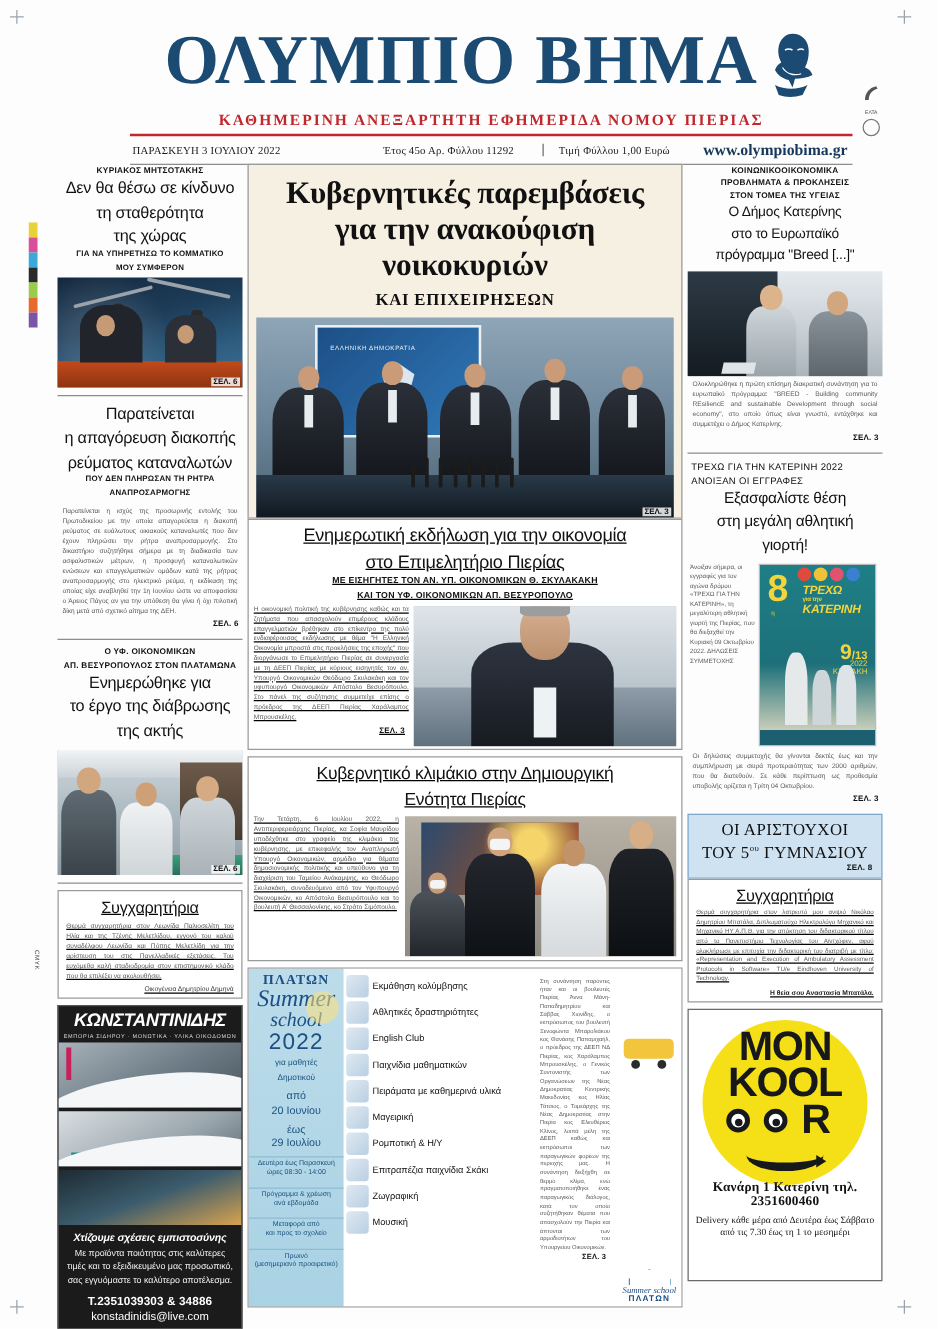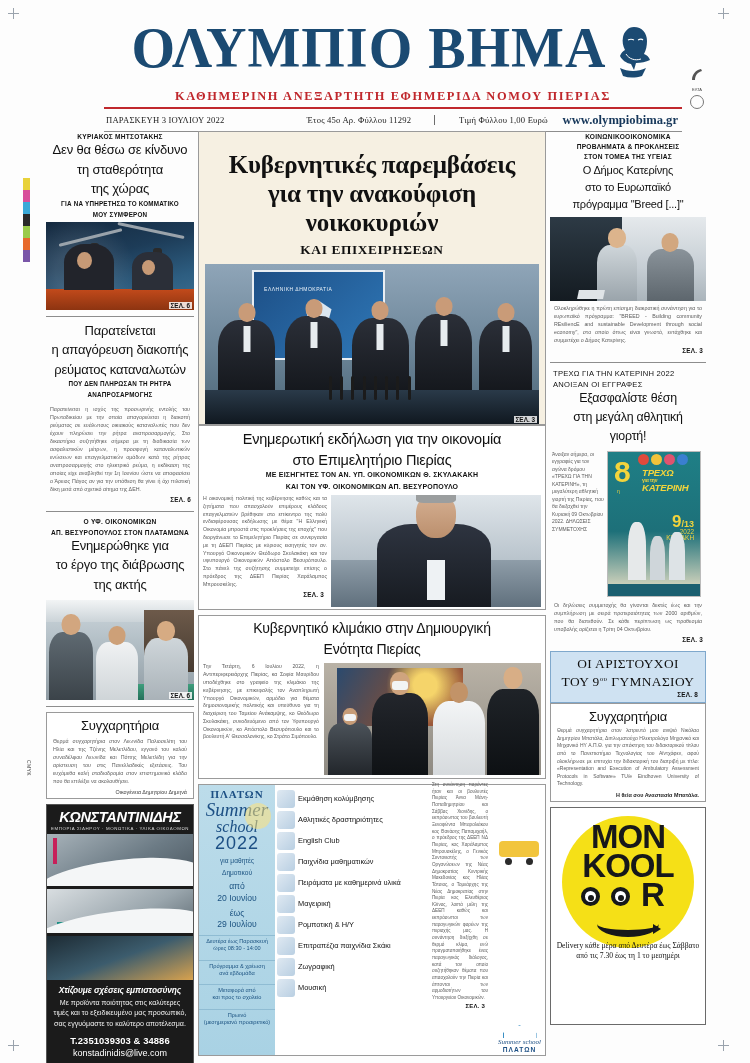--- a/index.html
+++ b/index.html
@@ -55,21 +55,21 @@
     color: #c0282d; letter-spacing: 1.6px;
   }
   .rule-red { margin-top: 3px; height: 2px; background: #c0282d; }
   .infobar {
     display: flex; align-items: center; height: 22px;
     font-family: "Liberation Serif", serif;
     font-size: 8.6px; color: #1a1a1a; letter-spacing: .2px;
   }
   .infobar .date { width: 180px; padding-left: 2px; }
   .infobar .issue { width: 150px; text-align: center; }
-  .infobar .price { flex: 1; border-left: 1px solid #6d6d6d; padding-left: 24px; }
+  .infobar .price { flex: 1; border-left: 1px solid #6d6d6d; padding-left: 12px; }
   .infobar .site {
     font-weight: bold; font-size: 12.6px; color: #16375a;
     letter-spacing: 0; padding-right: 4px;
   }
   .rule-thin { height: 1px; background: #8d8d8d; }
   .elta-badge {
     position: absolute; left: 686px; top: 66px;
     width: 22px; height: 52px; font-size: 4px; color: #333;
     text-align: center;
   }
@@ -77,21 +77,21 @@
     width: 14px; height: 14px; border: 1px solid #777;
     border-radius: 50%; margin: 3px auto 0;
   }
 
   
   .col { position: absolute; }
   .col-left   { left: 46px;  top: 131px; width: 148px; }
   .col-mid    { left: 198px; top: 131px; width: 348px; }
   .col-right  { left: 550px; top: 131px; width: 156px; }
 
-  .box { border: 1px solid #9a9a9a; background: #fff; margin-bottom: 5px; }
+  .box { border: 1px solid #9a9a9a; background: #fff; margin-bottom: 5px; text-decoration: underline; }
   .bare { margin-bottom: 6px; }
 
   .kicker {
     text-align: center; font-weight: bold;
     font-size: 6.6px; color: #111;
     letter-spacing: .25px; line-height: 1.25;
     padding: 2px 3px 0;
   }
   .kicker-up { text-transform: uppercase; }
   .hl {
@@ -330,21 +330,21 @@
   }
   .ad-kon .tel {
     text-align: center; font-weight: bold; font-size: 9.4px;
     margin-top: 6px; letter-spacing: .1px;
   }
   .ad-kon .mail {
     text-align: center; font-size: 9px; margin-top: 2px; letter-spacing: 0;
   }
 
   
-  .lead-box { border: 1px solid #9a9a9a; background: #f6f0e2; padding: 18px 6px 0; }
+  .lead-box { border: 1px solid #9a9a9a; background: #f6f0e2; padding: 8px 6px 0; }
   .lead-h1 {
     text-align: center; font-family: "Liberation Serif", serif;
     font-weight: bold; font-size: 25px; line-height: 1.16;
     color: #111; letter-spacing: -.2px;
   }
   .lead-sub {
     text-align: center; font-family: "Liberation Serif", serif;
     font-weight: bold; font-size: 13.4px; letter-spacing: .6px;
     color: #111; margin-top: 5px;
   }
@@ -886,21 +886,21 @@
           <div class="foot"></div>
         </div>
       </div>
       <div class="body-txt" style="padding-top:4px">Οι δηλώσεις συμμετοχής θα γίνονται δεκτές έως και την συμπλήρωση με σειρά προτεραιότητας των 2000 αριθμών, που θα διατεθούν.  Σε κάθε περίπτωση ως προθεσμία υποβολής ορίζεται η Τρίτη 04 Οκτωβρίου.</div>
       <div class="sel">ΣΕΛ. 3</div>
     </div>
 
     <div class="aristo">
       <div class="l1">ΟΙ ΑΡΙΣΤΟΥΧΟΙ</div>
       <div class="l2">
-        <span>ΤΟΥ 9</span><sup>ου</sup><span> ΓΥΜΝΑΣΙΟΥ</span>
+        <span>ΤΟΥ 5</span><sup>ου</sup><span> ΓΥΜΝΑΣΙΟΥ</span>
       </div>
       <div class="sel">ΣΕΛ. 8</div>
     </div>
 
     <div class="box" style="padding:4px 3px 3px">
       <div class="hl" style="font-size:13px;padding-bottom:3px">Συγχαρητήρια</div>
       <div class="body-txt" style="padding:0 3px;font-size:5px">Θερμά συγχαρητήρια στον λατρευτό μου ανιψιό Νικόλαο Δημητρίου Μπατάλα, Διπλωματούχο Ηλεκτρολόγο Μηχανικό και Μηχανικό ΗΥ Α.Π.Θ. για την απόκτηση του διδακτορικού τίτλου από το Πανεπιστήμιο Τεχνολογίας του Αϊντχόφεν, αφού ολοκλήρωσε με επιτυχία την διδακτορική του διατριβή με τίτλο: «Representation and Execution of Ambulatory Assessment Protocols in Software» TU/e Eindhoven University of Technology.</div>
       <div style="text-align:right;font-weight:bold;font-size:5.4px;color:#222;padding:4px 3px 0">Η θεία σου Αναστασία Μπατάλα.</div>
     </div>
 
@@ -910,18 +910,19 @@
         <div class="w">MON</div>
         <div class="w">KOOL</div>
         <div class="w w3">
           <span style="visibility:hidden">OOR</span>
           <span class="eye" style="left:26px"></span>
           <span class="eye" style="left:56px"></span>
           <span style="position:absolute;left:86px;top:0">R</span>
         </div>
         <div class="smile"></div>
       </div>
+      <div class="addr">Κανάρη 1  Κατερίνη  τηλ. 2351600460</div>
       <div class="deliv">Delivery κάθε μέρα από Δευτέρα έως Σάββατο</div>
       <div class="deliv" style="margin-top:0">από τις 7.30 έως τη 1 το μεσημέρι</div>
     </div>
   </div>
 
 </div>
 
 </body></html>

